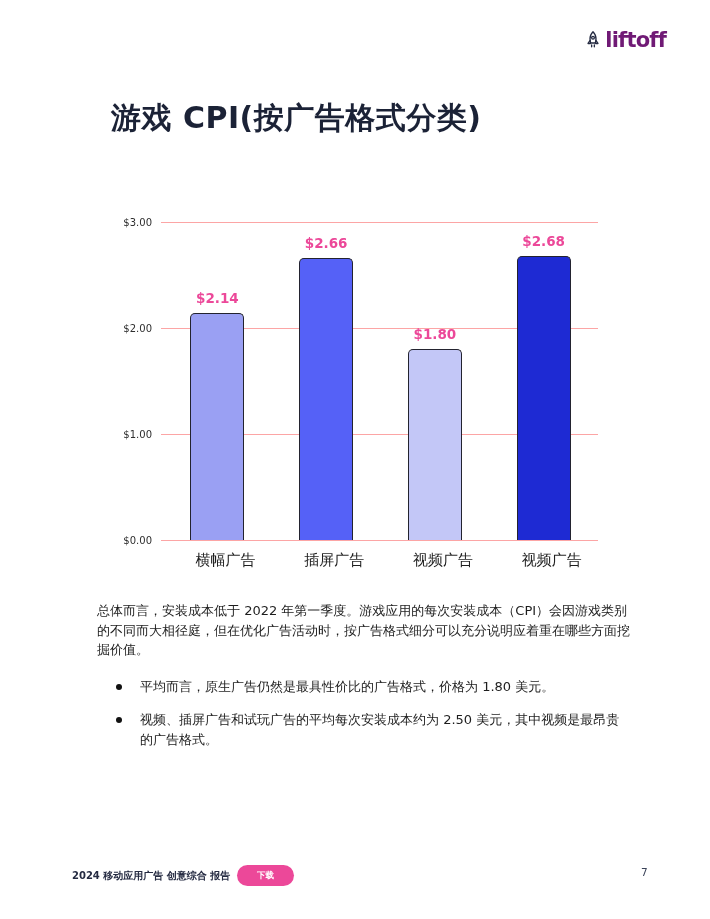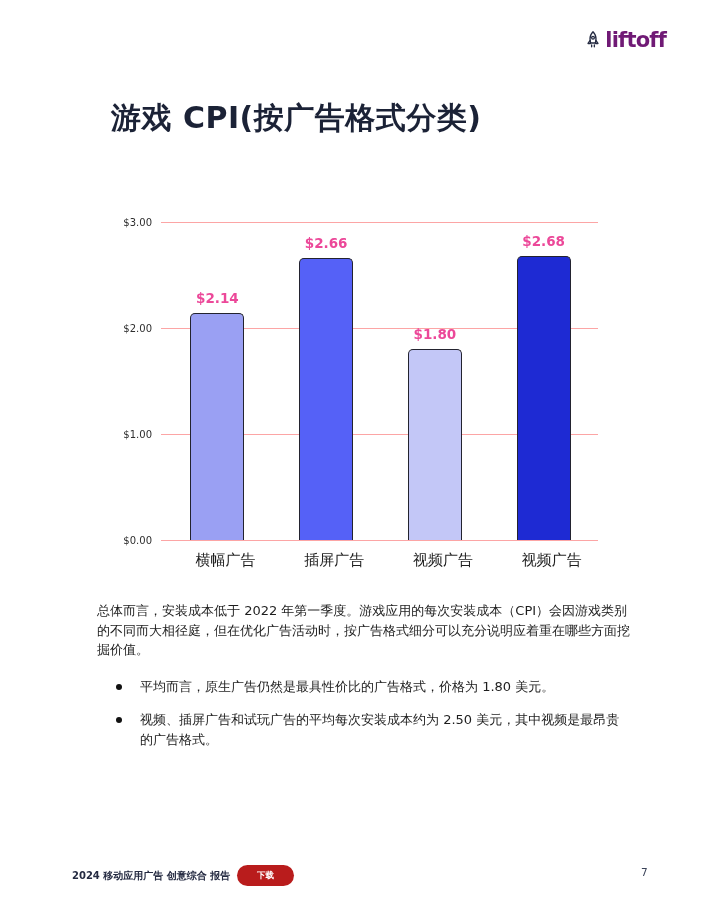--- a/index.html
+++ b/index.html
@@ -28,21 +28,21 @@
   
   .body-copy { position:absolute; left:97px; top:601px; width:534px; font-size:13px; line-height:19.5px; color:#1d1d1d; }
   .body-copy p { margin:0 0 17px 0; }
   ul.bullets { list-style:none; margin:0; padding:0; }
   .bullets li { position:relative; padding-left:43px; margin-bottom:14px; }
   .bullets li::before { content:""; position:absolute; left:19px; top:7px; width:6px; height:6px; border-radius:50%; background:#111; }
   
   .footer-title { position:absolute; left:72px; top:869px; font-size:10px; font-weight:600; color:#252b42; }
   .download-btn {
     position:absolute; left:237px; top:865px; width:57px; height:21px;
-    border:none; border-radius:11px; background:#b91c1c; color:#ffffff;
+    border:none; border-radius:11px; background:#ec4899; color:#ffffff;
     font-size:8.5px; font-weight:600; font-family:inherit;
     display:flex; align-items:center; justify-content:center; cursor:pointer;
   }
   .page-number { position:absolute; left:641px; top:866px; font-size:10.5px; color:#3a4258; }
 </style>
 </head>
 <body>
 
 <div class="page">
 

